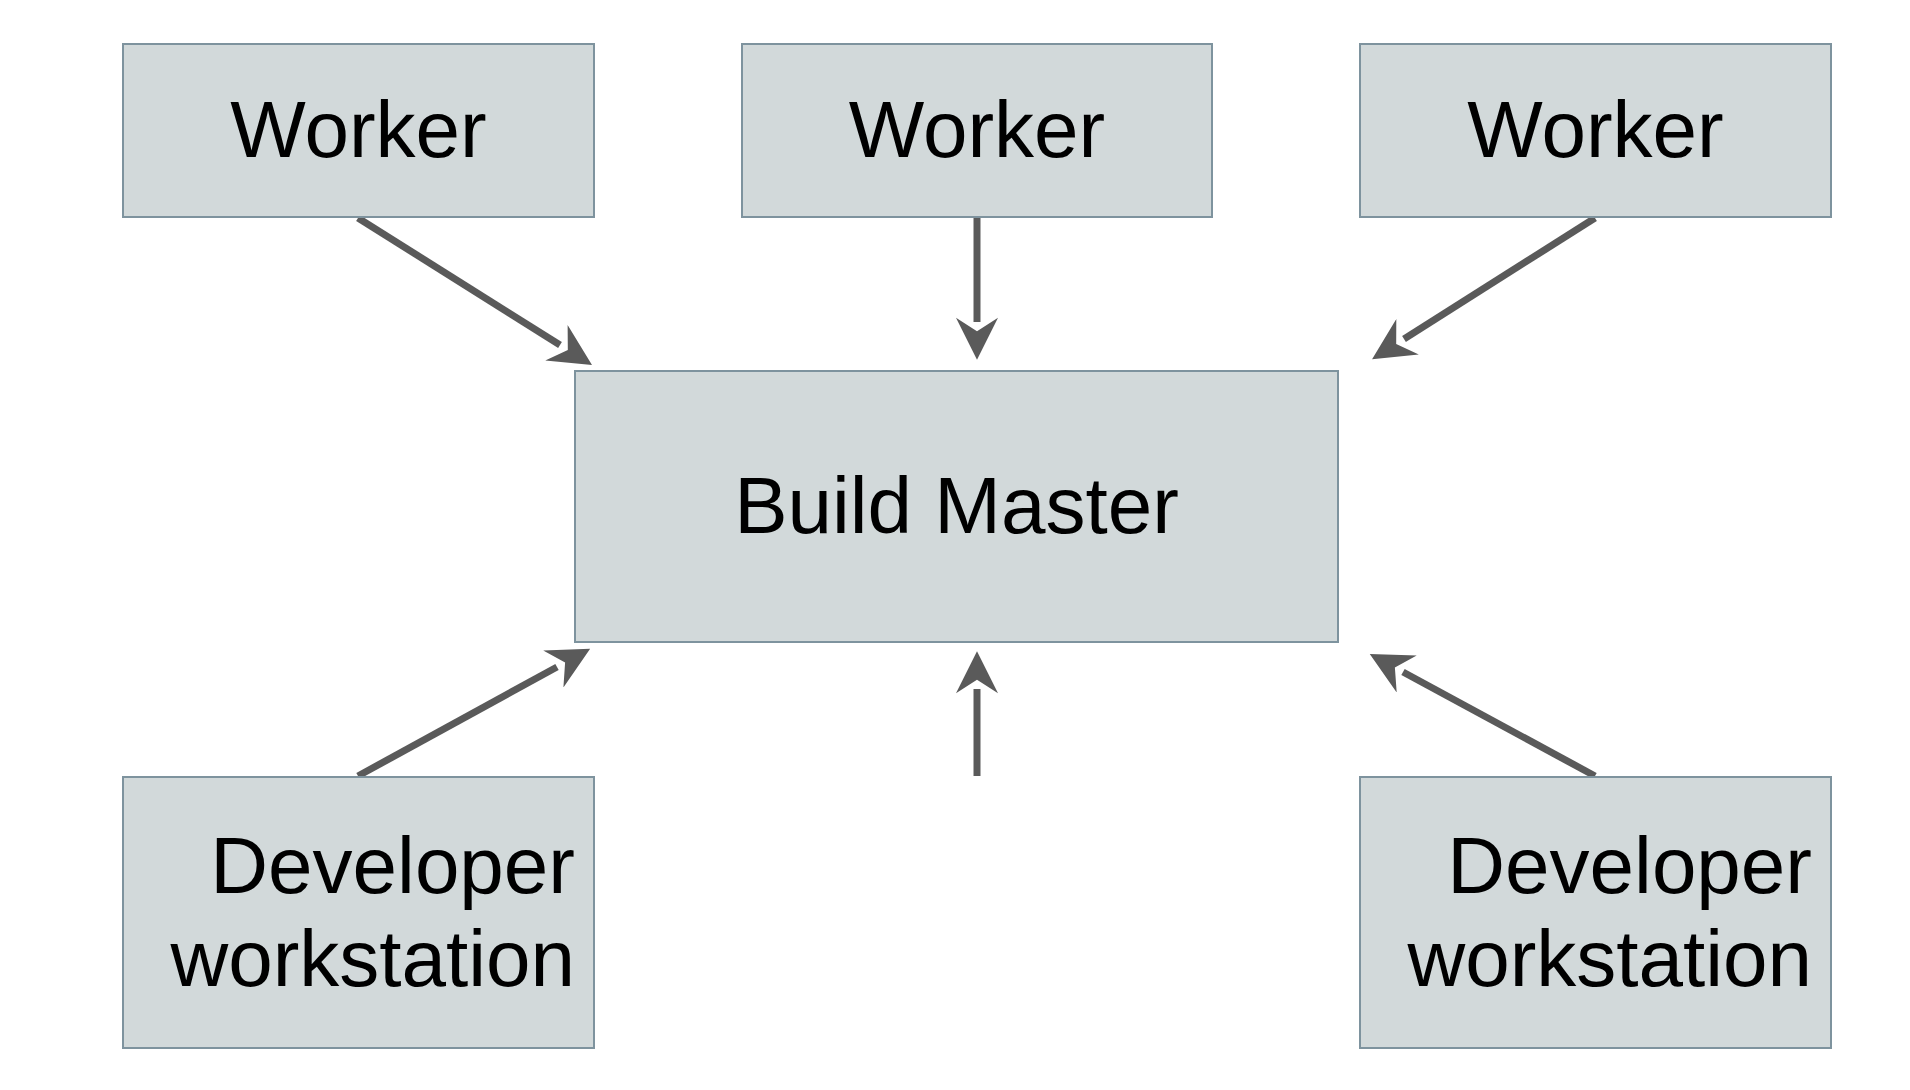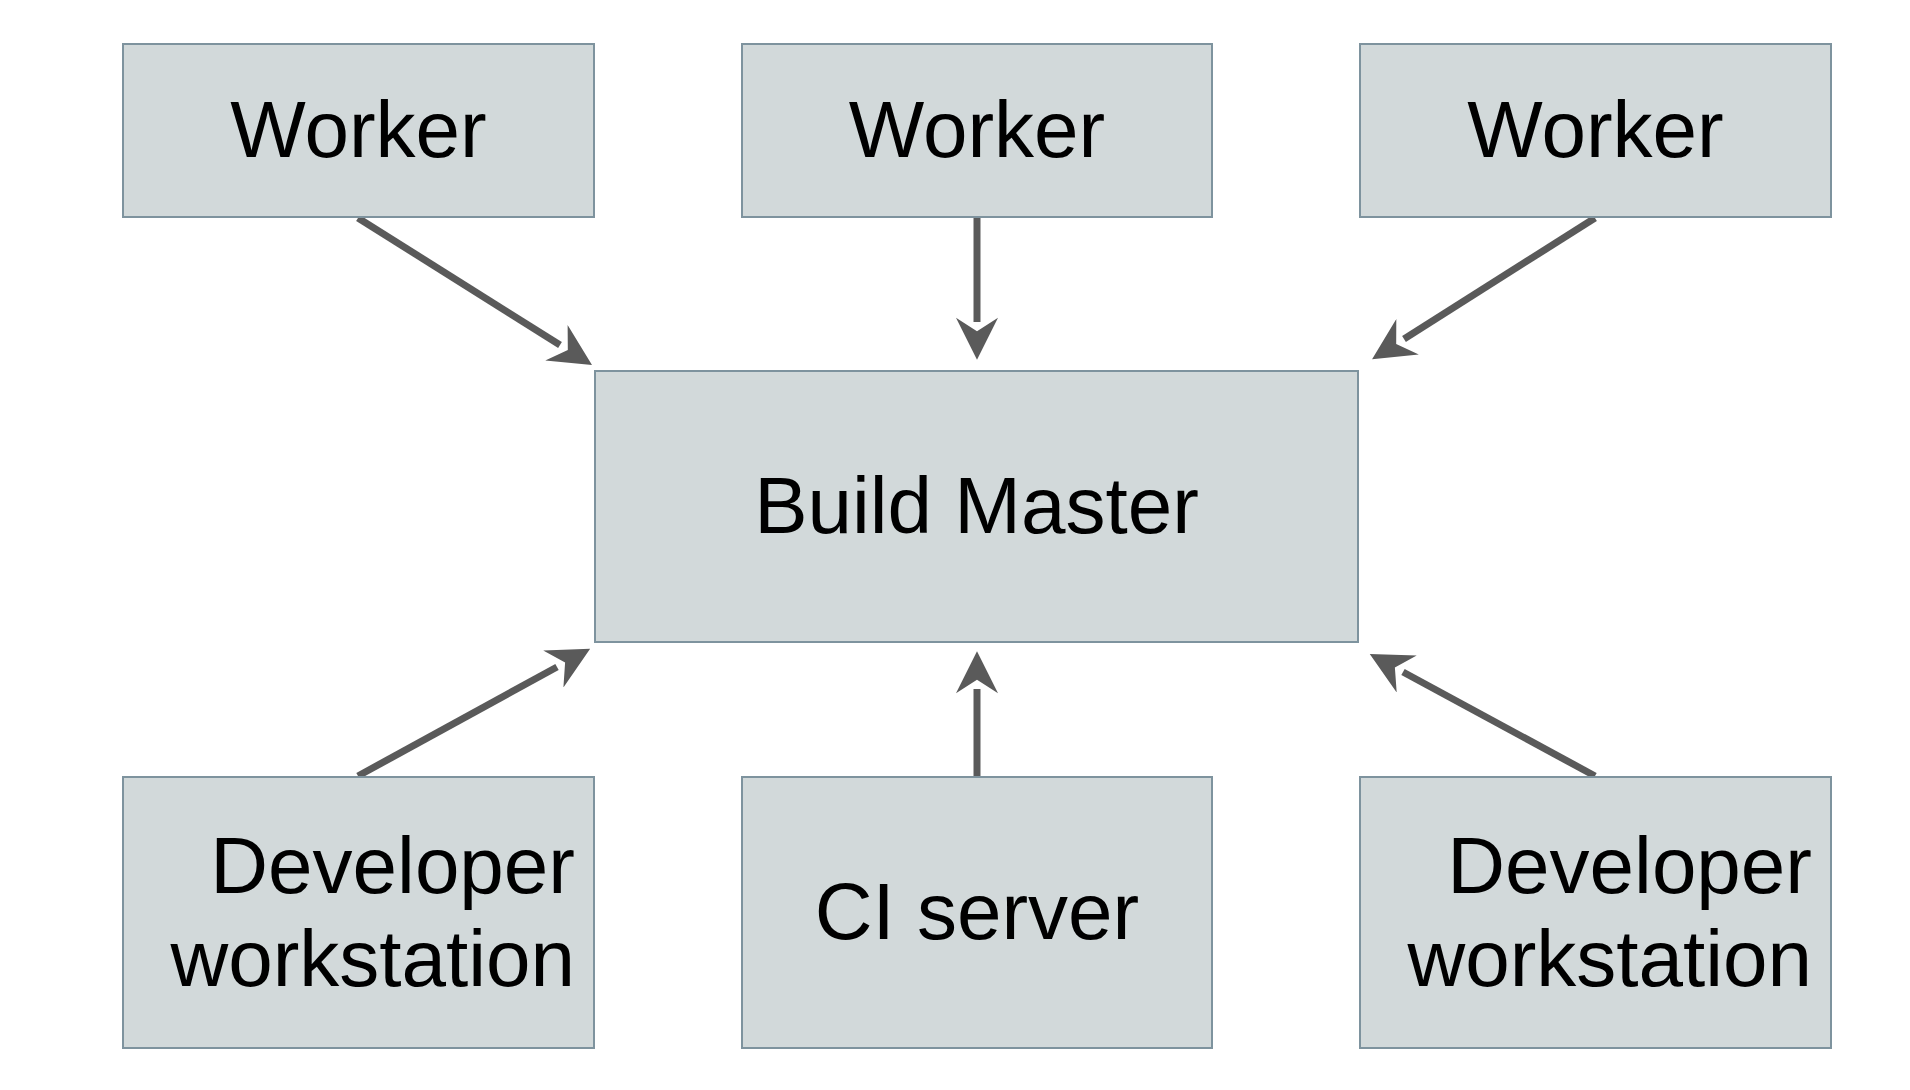--- a/index.html
+++ b/index.html
@@ -24,21 +24,21 @@
     align-items: center;
     justify-content: center;
     text-align: right;
     font-size: 80px;
     line-height: 1.16;
     color: var(--text-color, #000000);
   }
   #node-worker-left   { left: 122px;  top: 43px;  width: 473px; height: 175px; }
   #node-worker-center { left: 741px;  top: 43px;  width: 472px; height: 175px; }
   #node-worker-right  { left: 1359px; top: 43px;  width: 473px; height: 175px; }
-  #node-build-master  { left: 594px;  top: 370px; width: 765px; height: 273px; }
+  #node-build-master  { left: 574px;  top: 370px; width: 765px; height: 273px; }
   #node-dev-left      { left: 122px;  top: 776px; width: 473px; height: 273px; }
   #node-ci-server     { left: 741px;  top: 776px; width: 472px; height: 273px; }
   #node-dev-right     { left: 1359px; top: 776px; width: 473px; height: 273px; }
   .label {
     display: block;
     padding: 0 18px;
   }
   #arrows {
     position: absolute;
     left: 0;
@@ -85,21 +85,18 @@
   </div>
 
   <div class="node" id="node-build-master">
     <span class="label">Build Master</span>
   </div>
 
   <div class="node" id="node-dev-left">
     <span class="label">Developer workstation</span>
   </div>
 
-  <div class="node" id="node-ci-server">
-    <span class="label">CI server</span>
-  </div>
 
   <div class="node" id="node-dev-right">
     <span class="label">Developer workstation</span>
   </div>
 
 </div>
 
 </body></html>

